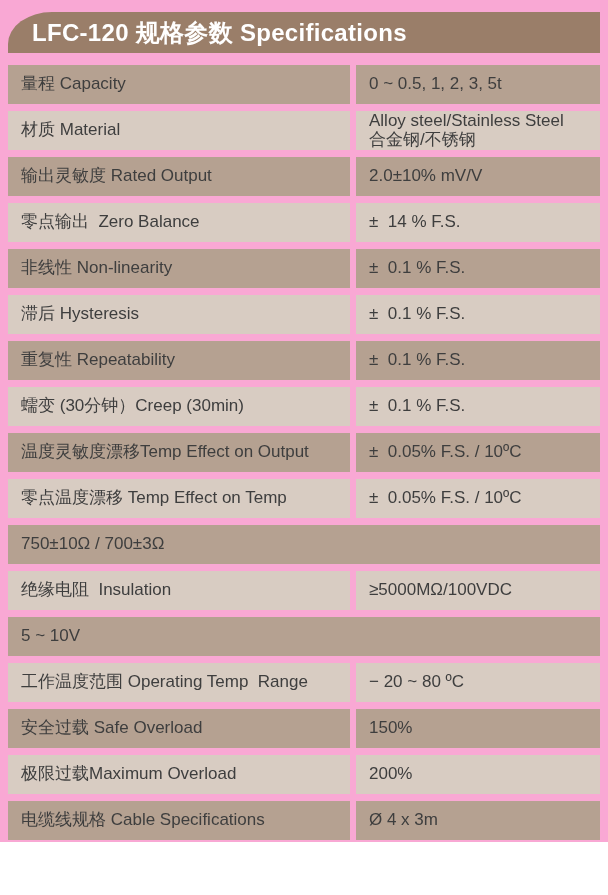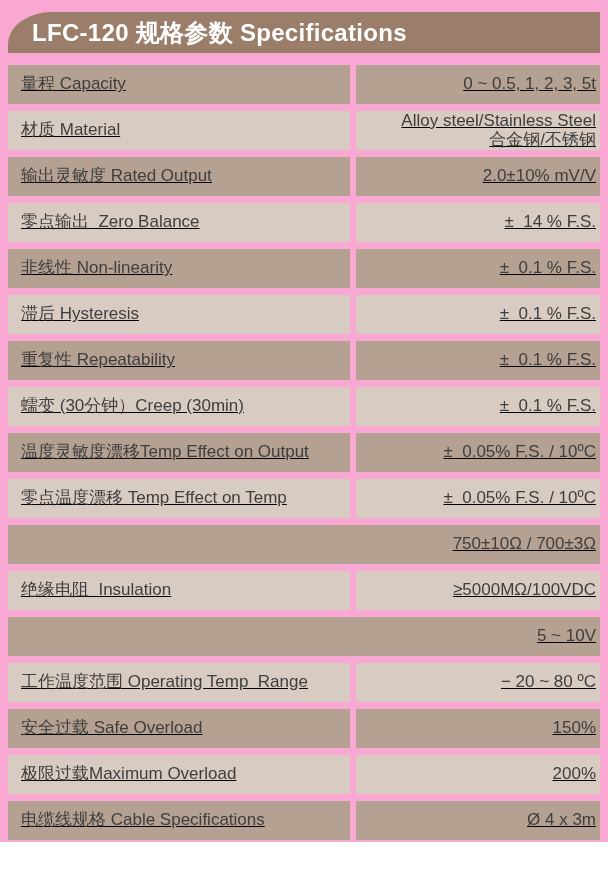--- a/index.html
+++ b/index.html
@@ -27,38 +27,37 @@
   }
   .header .title-text {
     color: #ffffff;
     font-size: 24px;
     font-weight: bold;
     letter-spacing: 0.3px;
     white-space: pre;
   }
   .spec-table {
     margin: 12px 8px;
-    text-decoration: underline;
   }
   .row {
     display: flex;
     gap: 6px;
     margin-top: 7px;
     height: 39px;
   }
   .cell {
     display: flex;
     flex-direction: column;
     justify-content: center;
     padding-left: 13px;
     padding-right: 4px;
     box-sizing: border-box;
   }
   .cell.label { width: 342px; flex: none; }
-  .cell.value { flex: 1; align-items: flex-end; }
+  .cell.value { flex: 1; }
   .row.full .cell { width: 100%; flex: 1; }
   .row.dark .cell { background: #b5a191; }
   .row.light .cell { background: #d8ccc2; }
   .line {
     font-size: 17px;
     color: #3e3e3e;
     line-height: 1.1;
     white-space: pre;
   }
 </style>

